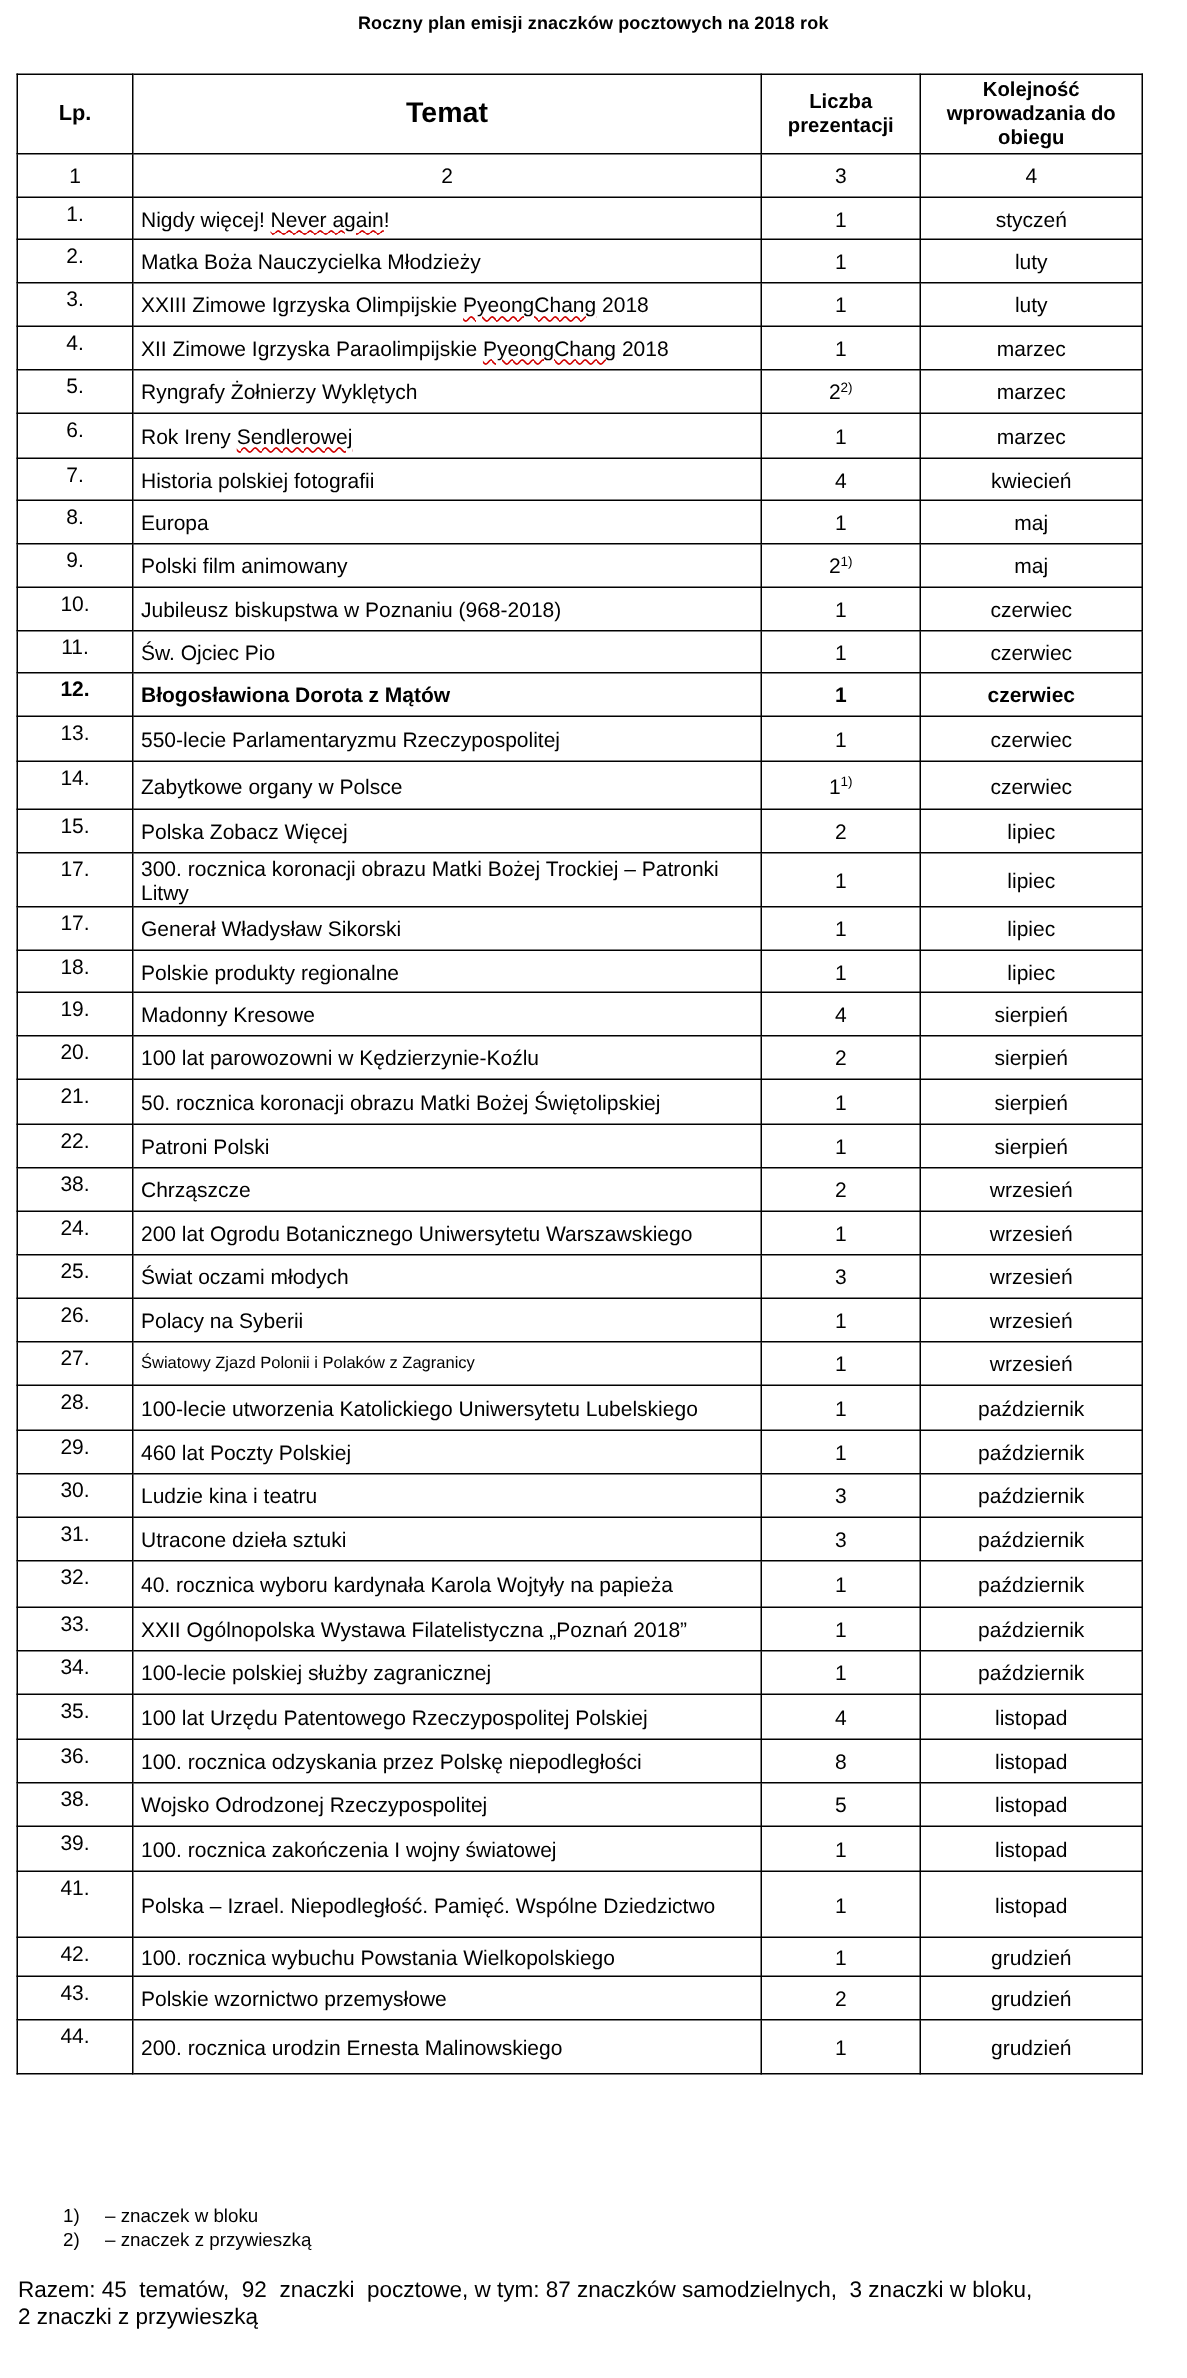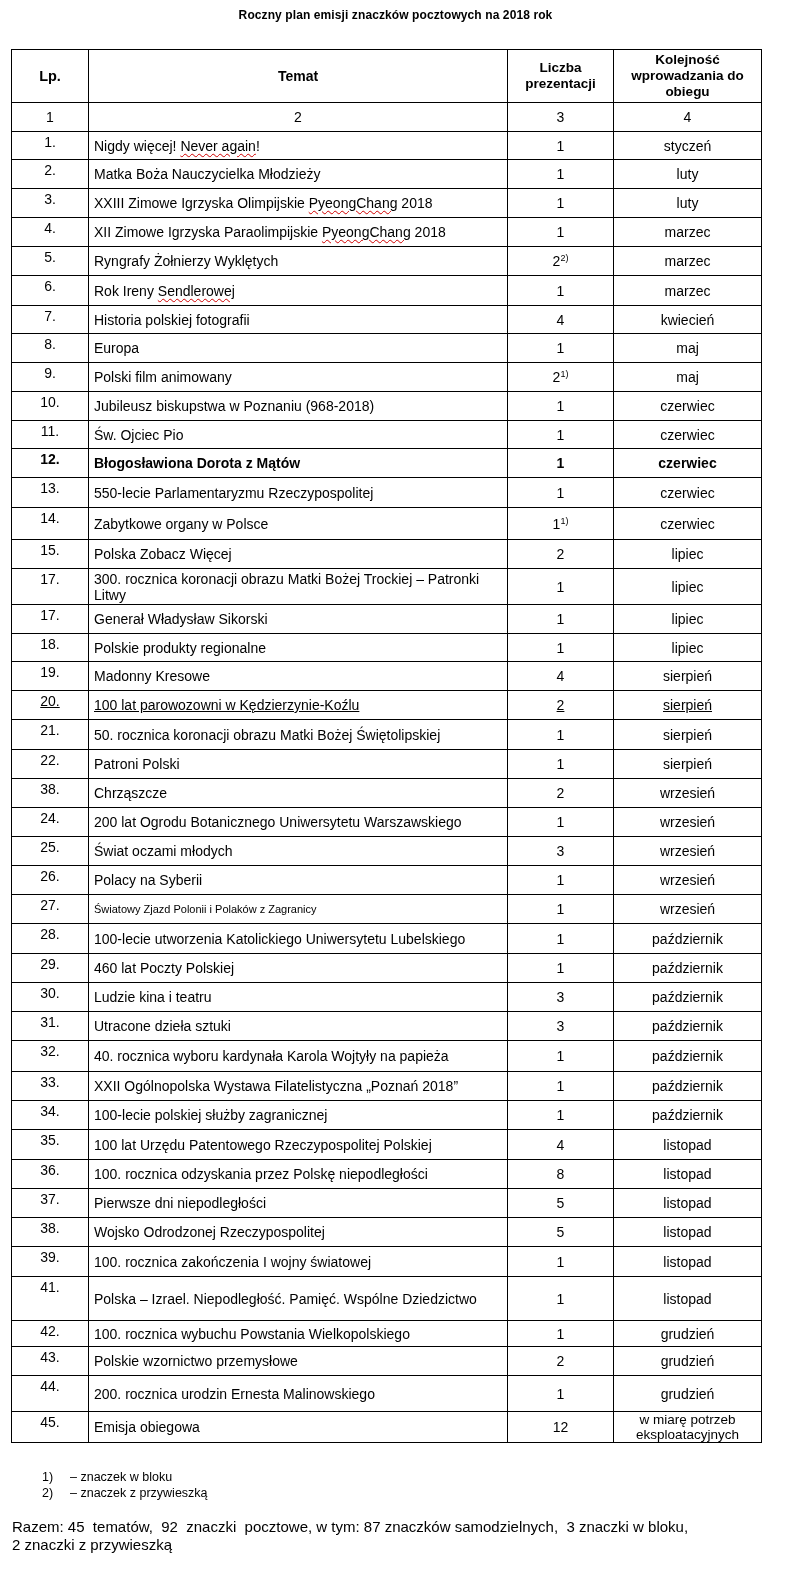--- a/index.html
+++ b/index.html
@@ -20,21 +20,21 @@
   table.plan td, table.plan th {
     border: 1px solid #000; padding: 0; vertical-align: middle;
     line-height: 16px;
   }
   col.c1 { width: 77px; }
   col.c2 { width: 419px; }
   col.c3 { width: 106px; }
   col.c4 { width: 148px; }
   th { font-weight: bold; font-size: 13.5px; text-align: center; }
   th.lp { vertical-align: bottom; padding-bottom: 4px; font-size: 14.5px; }
-  th.temat { font-size: 14px; }
+  th.temat { font-size: 19px; }
   tr.head { height: 53px; }
   tr.colnums td { text-align: center; font-size: 14px; }
   td.lp { text-align: center; vertical-align: top !important; padding-top: 2px !important; }
   td.temat { padding-left: 5px !important; text-align: left; }
   td.temat.small { font-size: 11px; }
   td.num { text-align: center; }
   td.month { text-align: center; }
   sup { font-size: 9px; line-height: 0; vertical-align: 5px; }
   .spell { text-decoration: underline wavy #d00000; text-decoration-thickness: 1px; text-underline-offset: 2px; }
   .footnotes { position: absolute; left: 42px; top: 1469px; font-size: 12.5px; line-height: 16px; }
@@ -176,21 +176,21 @@
         <td class="temat"><span>Polskie produkty regionalne</span></td>
         <td class="num"><span>1</span></td>
         <td class="month">lipiec</td>
       </tr>
       <tr style="height: 29px;">
         <td class="lp">19.</td>
         <td class="temat"><span>Madonny Kresowe</span></td>
         <td class="num"><span>4</span></td>
         <td class="month">sierpień</td>
       </tr>
-      <tr style="height: 29px; text-decoration: underline;">
+      <tr style="height: 29px;">
         <td class="lp">20.</td>
         <td class="temat"><span>100 lat parowozowni w Kędzierzynie-Koźlu</span></td>
         <td class="num"><span>2</span></td>
         <td class="month">sierpień</td>
       </tr>
       <tr style="height: 30px;">
         <td class="lp">21.</td>
         <td class="temat"><span>50. rocznica koronacji obrazu Matki Bożej Świętolipskiej</span></td>
         <td class="num"><span>1</span></td>
         <td class="month">sierpień</td>
@@ -279,26 +279,20 @@
         <td class="num"><span>4</span></td>
         <td class="month">listopad</td>
       </tr>
       <tr style="height: 29px;">
         <td class="lp">36.</td>
         <td class="temat"><span>100. rocznica odzyskania przez Polskę niepodległości</span></td>
         <td class="num"><span>8</span></td>
         <td class="month">listopad</td>
       </tr>
       <tr style="height: 29px;">
-        <td class="lp">37.</td>
-        <td class="temat"><span>Pierwsze dni niepodległości</span></td>
-        <td class="num"><span>5</span></td>
-        <td class="month">listopad</td>
-      </tr>
-      <tr style="height: 29px;">
         <td class="lp">38.</td>
         <td class="temat"><span>Wojsko Odrodzonej Rzeczypospolitej</span></td>
         <td class="num"><span>5</span></td>
         <td class="month">listopad</td>
       </tr>
       <tr style="height: 30px;">
         <td class="lp">39.</td>
         <td class="temat"><span>100. rocznica zakończenia I wojny światowej</span></td>
         <td class="num"><span>1</span></td>
         <td class="month">listopad</td>
@@ -319,26 +313,20 @@
         <td class="lp">43.</td>
         <td class="temat"><span>Polskie wzornictwo przemysłowe</span></td>
         <td class="num"><span>2</span></td>
         <td class="month">grudzień</td>
       </tr>
       <tr style="height: 36px;">
         <td class="lp">44.</td>
         <td class="temat"><span>200. rocznica urodzin Ernesta Malinowskiego</span></td>
         <td class="num"><span>1</span></td>
         <td class="month">grudzień</td>
-      </tr>
-      <tr style="height: 27px;">
-        <td class="lp">45.</td>
-        <td class="temat"><span>Emisja obiegowa</span></td>
-        <td class="num"><span>12</span></td>
-        <td class="month" style="line-height: 15px; font-size: 13.5px;">w miarę potrzeb eksploatacyjnych</td>
       </tr>
     </tbody>
 </table>
 
 <div class="footnotes">
   <div class="fn">
     <span class="fn-mark">1)</span>
     <span>– znaczek w bloku</span>
   </div>
   <div class="fn">

